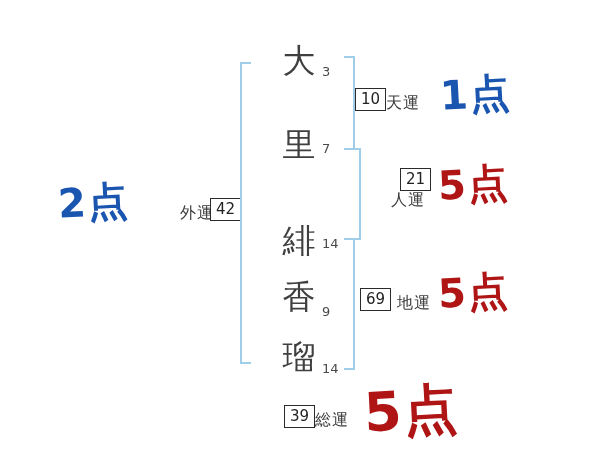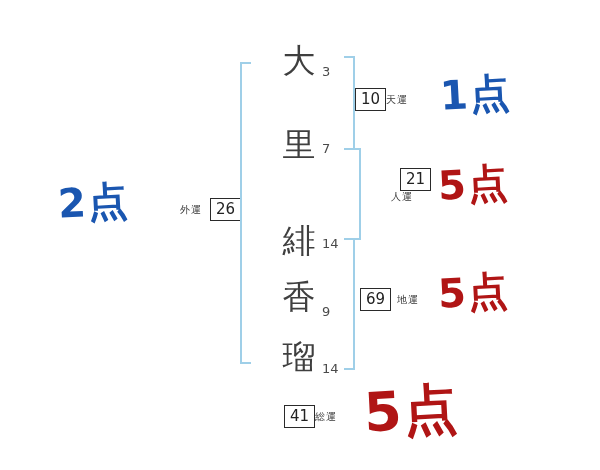--- a/index.html
+++ b/index.html
@@ -53,21 +53,21 @@
     background: #ffffff;
     font-size: 15px;
     color: #222222;
     line-height: 1;
     padding: 3px 5px;
     min-width: 14px;
     text-align: left;
   }
   .small-label {
     position: absolute;
-    font-size: 10px;
+    font-size: 16px;
     color: #3a3a3a;
     line-height: 1;
     letter-spacing: 1px;
   }
   .score {
     position: absolute;
     font-weight: bold;
     font-size: 40px;
     line-height: 1;
     transform: rotate(-3deg);
@@ -77,21 +77,21 @@
   .score.red  { color: var(--score-red); }
   .score-sou  { font-size: 54px; }
 </style>
 </head>
 <body>
 
 <div class="canvas">
 
   <div class="score blue" style="left:58px; top:182px;">2点</div>
   <div class="small-label" style="left:180px; top:205px;">外運</div>
-  <div class="value-box" style="left:210px; top:198px;">26</div>
+  <div class="value-box" style="left:210px; top:198px;">42</div>
   <div class="bracket bracket-left" style="left:240px; top:62px; height:298px;"></div>
 
   <div class="kanji" style="top:44px;">大</div>
   <div class="kanji" style="top:128px;">里</div>
   <div class="kanji" style="top:224px;">緋</div>
   <div class="kanji" style="top:280px;">香</div>
   <div class="kanji" style="top:340px;">瑠</div>
 
   <div class="strokes" style="top:65px;">3</div>
   <div class="strokes" style="top:142px;">7</div>
@@ -105,21 +105,21 @@
 
   <div class="value-box" style="left:355px; top:88px;">10</div>
   <div class="small-label" style="left:386px; top:95px;">天運</div>
 
   <div class="value-box" style="left:360px; top:168px;margin-left:40px;">21</div>
   <div class="small-label" style="left:391px; top:165px;margin-top:27px;">人運</div>
 
   <div class="value-box" style="left:360px; top:288px;">69</div>
   <div class="small-label" style="left:391px; top:295px;margin-left:6px;">地運</div>
 
-  <div class="value-box" style="left:284px; top:405px;">41</div>
+  <div class="value-box" style="left:284px; top:405px;">39</div>
   <div class="small-label" style="left:315px; top:412px;">総運</div>
 
   <div class="score blue" style="left:440px; top:74px;">1点</div>
   <div class="score red" style="left:438px; top:164px;">5点</div>
   <div class="score red" style="left:438px; top:272px;">5点</div>
   <div class="score red score-sou" style="left:364px; top:384px;">5点</div>
 
 </div>
 
 </body></html>

